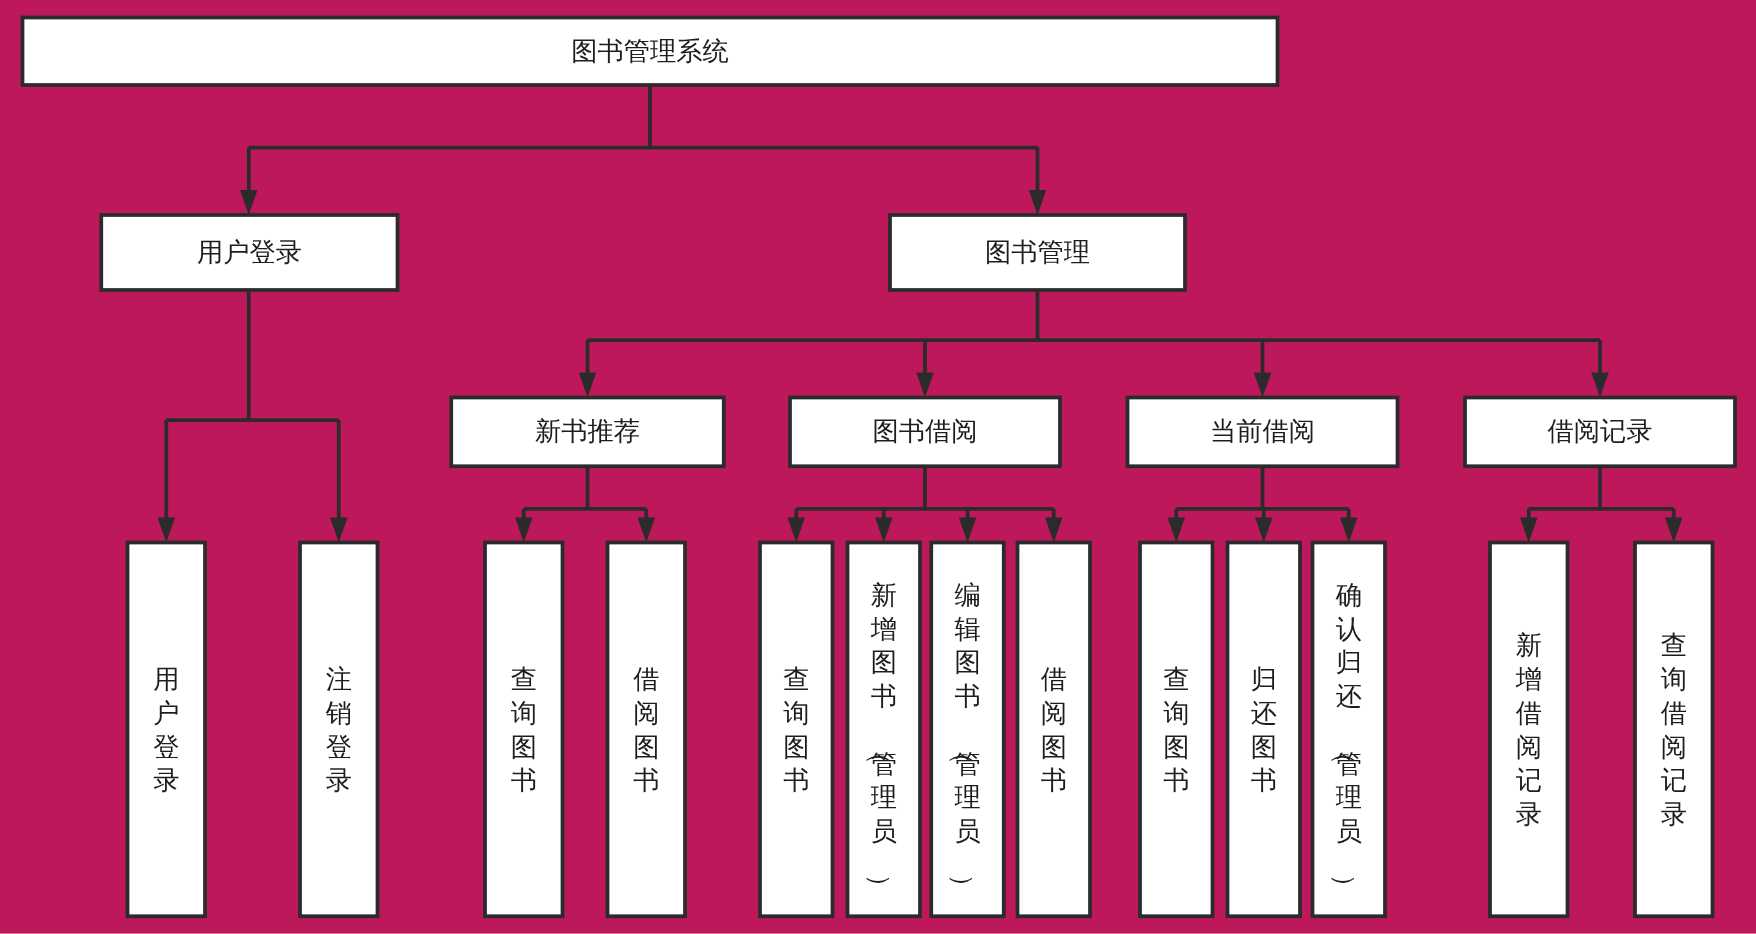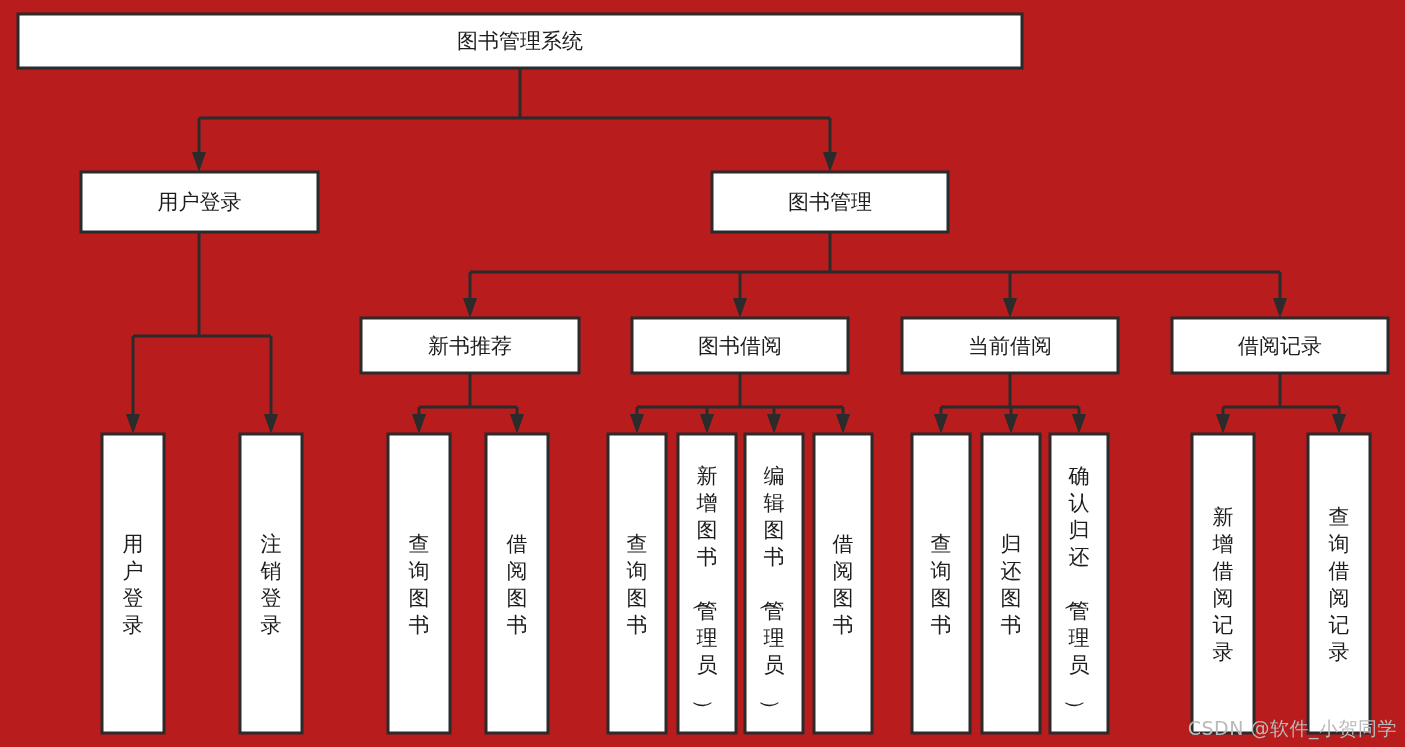--- a/index.html
+++ b/index.html
@@ -11,21 +11,21 @@
   body {
     width: 1405px;
     height: 747px;
     overflow: hidden;
     font-family: "DejaVu Sans", "Liberation Sans", sans-serif;
   }
   #diagram-root {
     position: relative;
     width: 1405px;
     height: 747px;
-    background: #b91c1c;
+    background: #be185d;
   }
   svg#structure-chart {
     position: absolute;
     top: 0;
     left: 0;
     width: 1405px;
     height: 747px;
     display: block;
   }
   .node-box {
@@ -219,15 +219,14 @@
           <rect x="1192" y="434" width="62" height="299" class="node-box"></rect>
           <text x="1223" y="523.56" class="node-label-v"><tspan x="1223" dy="0">新</tspan><tspan x="1223" dy="27">增</tspan><tspan x="1223" dy="27">借</tspan><tspan x="1223" dy="27">阅</tspan><tspan x="1223" dy="27">记</tspan><tspan x="1223" dy="27">录</tspan></text>
         </g>
         <g>
           <rect x="1308" y="434" width="62" height="299" class="node-box"></rect>
           <text x="1339" y="523.56" class="node-label-v"><tspan x="1339" dy="0">查</tspan><tspan x="1339" dy="27">询</tspan><tspan x="1339" dy="27">借</tspan><tspan x="1339" dy="27">阅</tspan><tspan x="1339" dy="27">记</tspan><tspan x="1339" dy="27">录</tspan></text>
         </g>
       </g>
   </svg>
 
-  <div class="watermark-text">CSDN @软件_小贺同学</div>
 
 </div>
 
 </body></html>

